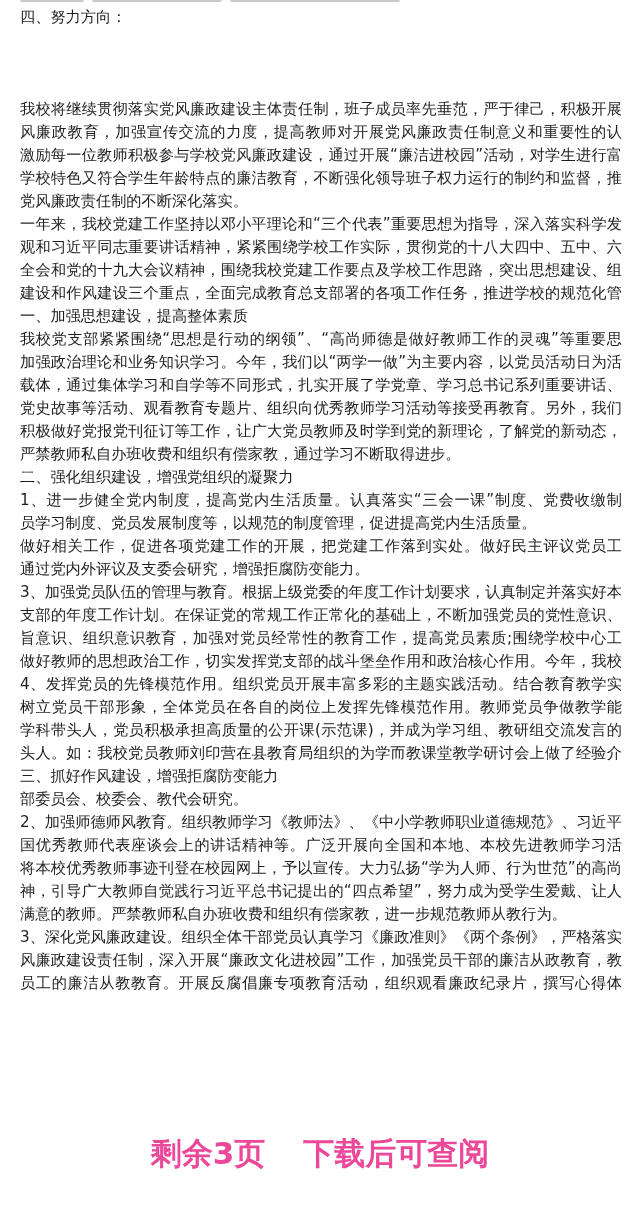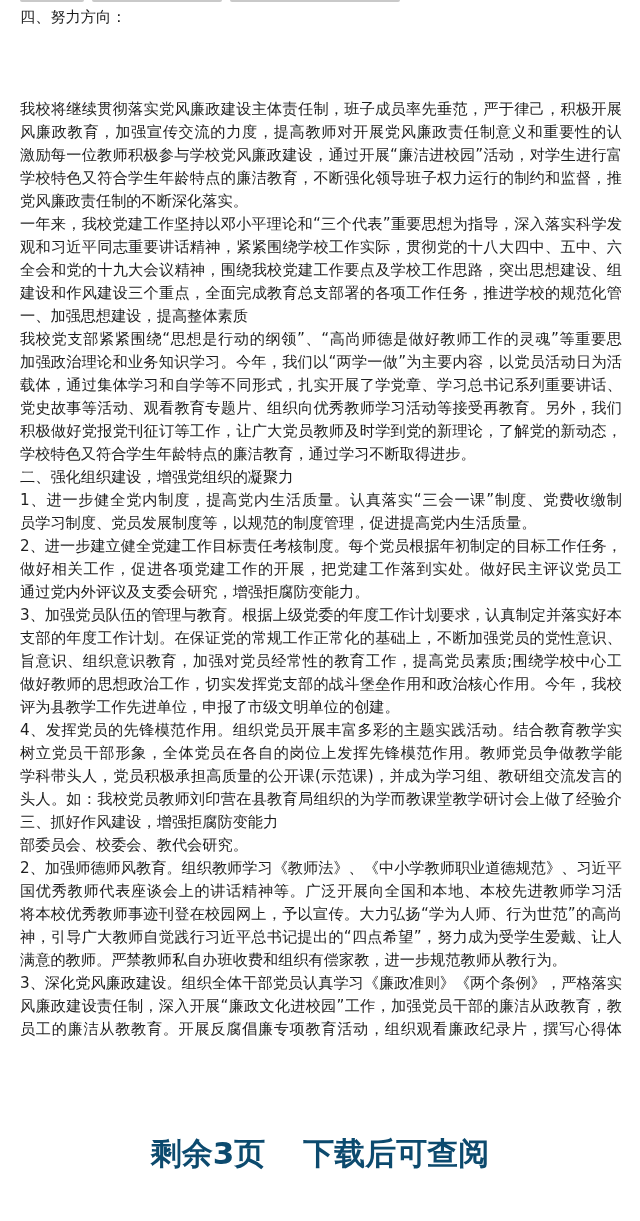--- a/index.html
+++ b/index.html
@@ -68,21 +68,21 @@
     .more-banner {
       position: absolute;
       left: 0;
       width: 640px;
       top: 1133px;
       text-align: center;
       font-family: "DejaVu Sans", "Liberation Sans", sans-serif;
       font-weight: bold;
       font-size: 31px;
       letter-spacing: 0px;
-      color: #0c4a6e;
+      color: #ec4899;
     }
     .more-banner span {
       display: inline-block;
     }
     .more-banner .sep {
       width: 38px;
     }
   </style>
 </head>
 <body>
@@ -116,42 +116,40 @@
     </div>
 
     <div class="line">一、加强思想建设，提高整体素质</div>
 
     <div>
       <div class="line justify">我校党支部紧紧围绕“思想是行动的纲领”、“高尚师德是做好教师工作的灵魂”等重要思想，</div>
       <div class="line justify">加强政治理论和业务知识学习。今年，我们以“两学一做”为主要内容，以党员活动日为活动</div>
       <div class="line justify">载体，通过集体学习和自学等不同形式，扎实开展了学党章、学习总书记系列重要讲话、学</div>
       <div class="line justify">党史故事等活动、观看教育专题片、组织向优秀教师学习活动等接受再教育。另外，我们还</div>
       <div class="line justify">积极做好党报党刊征订等工作，让广大党员教师及时学到党的新理论，了解党的新动态，不</div>
-      <div class="line">学校特色又符合学生年龄特点的廉洁教育，通过学习不断取得进步。</div>
+      <div class="line">严禁教师私自办班收费和组织有偿家教，通过学习不断取得进步。</div>
     </div>
 
     <div class="line">二、强化组织建设，增强党组织的凝聚力</div>
 
     <div>
       <div class="line justify">1、进一步健全党内制度，提高党内生活质量。认真落实“三会一课”制度、党费收缴制度、党</div>
       <div class="line">员学习制度、党员发展制度等，以规范的制度管理，促进提高党内生活质量。</div>
     </div>
 
     <div>
-      <div class="line justify">2、进一步建立健全党建工作目标责任考核制度。每个党员根据年初制定的目标工作任务，</div>
       <div class="line justify">做好相关工作，促进各项党建工作的开展，把党建工作落到实处。做好民主评议党员工作，</div>
       <div class="line">通过党内外评议及支委会研究，增强拒腐防变能力。</div>
     </div>
 
     <div>
       <div class="line justify">3、加强党员队伍的管理与教育。根据上级党委的年度工作计划要求，认真制定并落实好本</div>
       <div class="line justify">支部的年度工作计划。在保证党的常规工作正常化的基础上，不断加强党员的党性意识、宗</div>
       <div class="line justify">旨意识、组织意识教育，加强对党员经常性的教育工作，提高党员素质;围绕学校中心工作，</div>
       <div class="line justify">做好教师的思想政治工作，切实发挥党支部的战斗堡垒作用和政治核心作用。今年，我校被</div>
-      <div class="line">评为县教学工作先进单位，申报了市级文明单位的创建。</div>
     </div>
 
     <div>
       <div class="line justify">4、发挥党员的先锋模范作用。组织党员开展丰富多彩的主题实践活动。结合教育教学实际，</div>
       <div class="line justify">树立党员干部形象，全体党员在各自的岗位上发挥先锋模范作用。教师党员争做教学能手、</div>
       <div class="line justify">学科带头人，党员积极承担高质量的公开课(示范课)，并成为学习组、教研组交流发言的带</div>
       <div class="line justify">头人。如：我校党员教师刘印营在县教育局组织的为学而教课堂教学研讨会上做了经验介绍。</div>
     </div>
 
 

